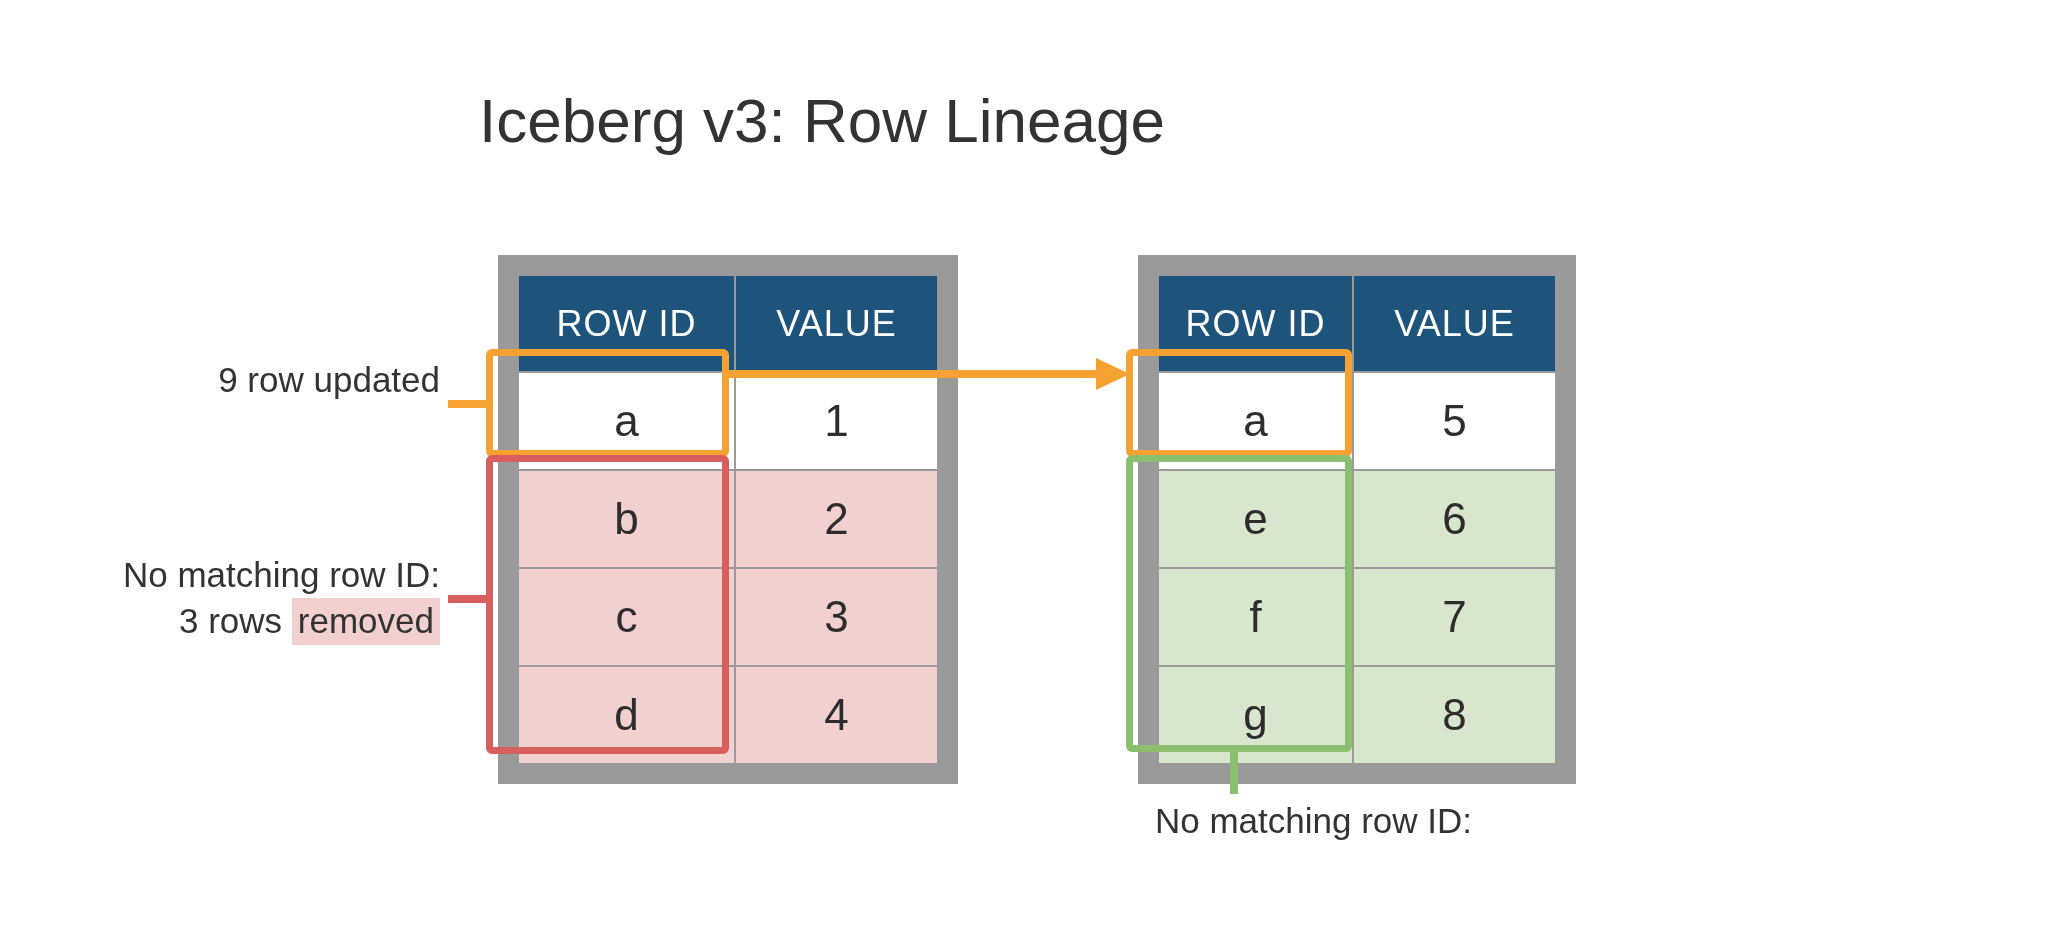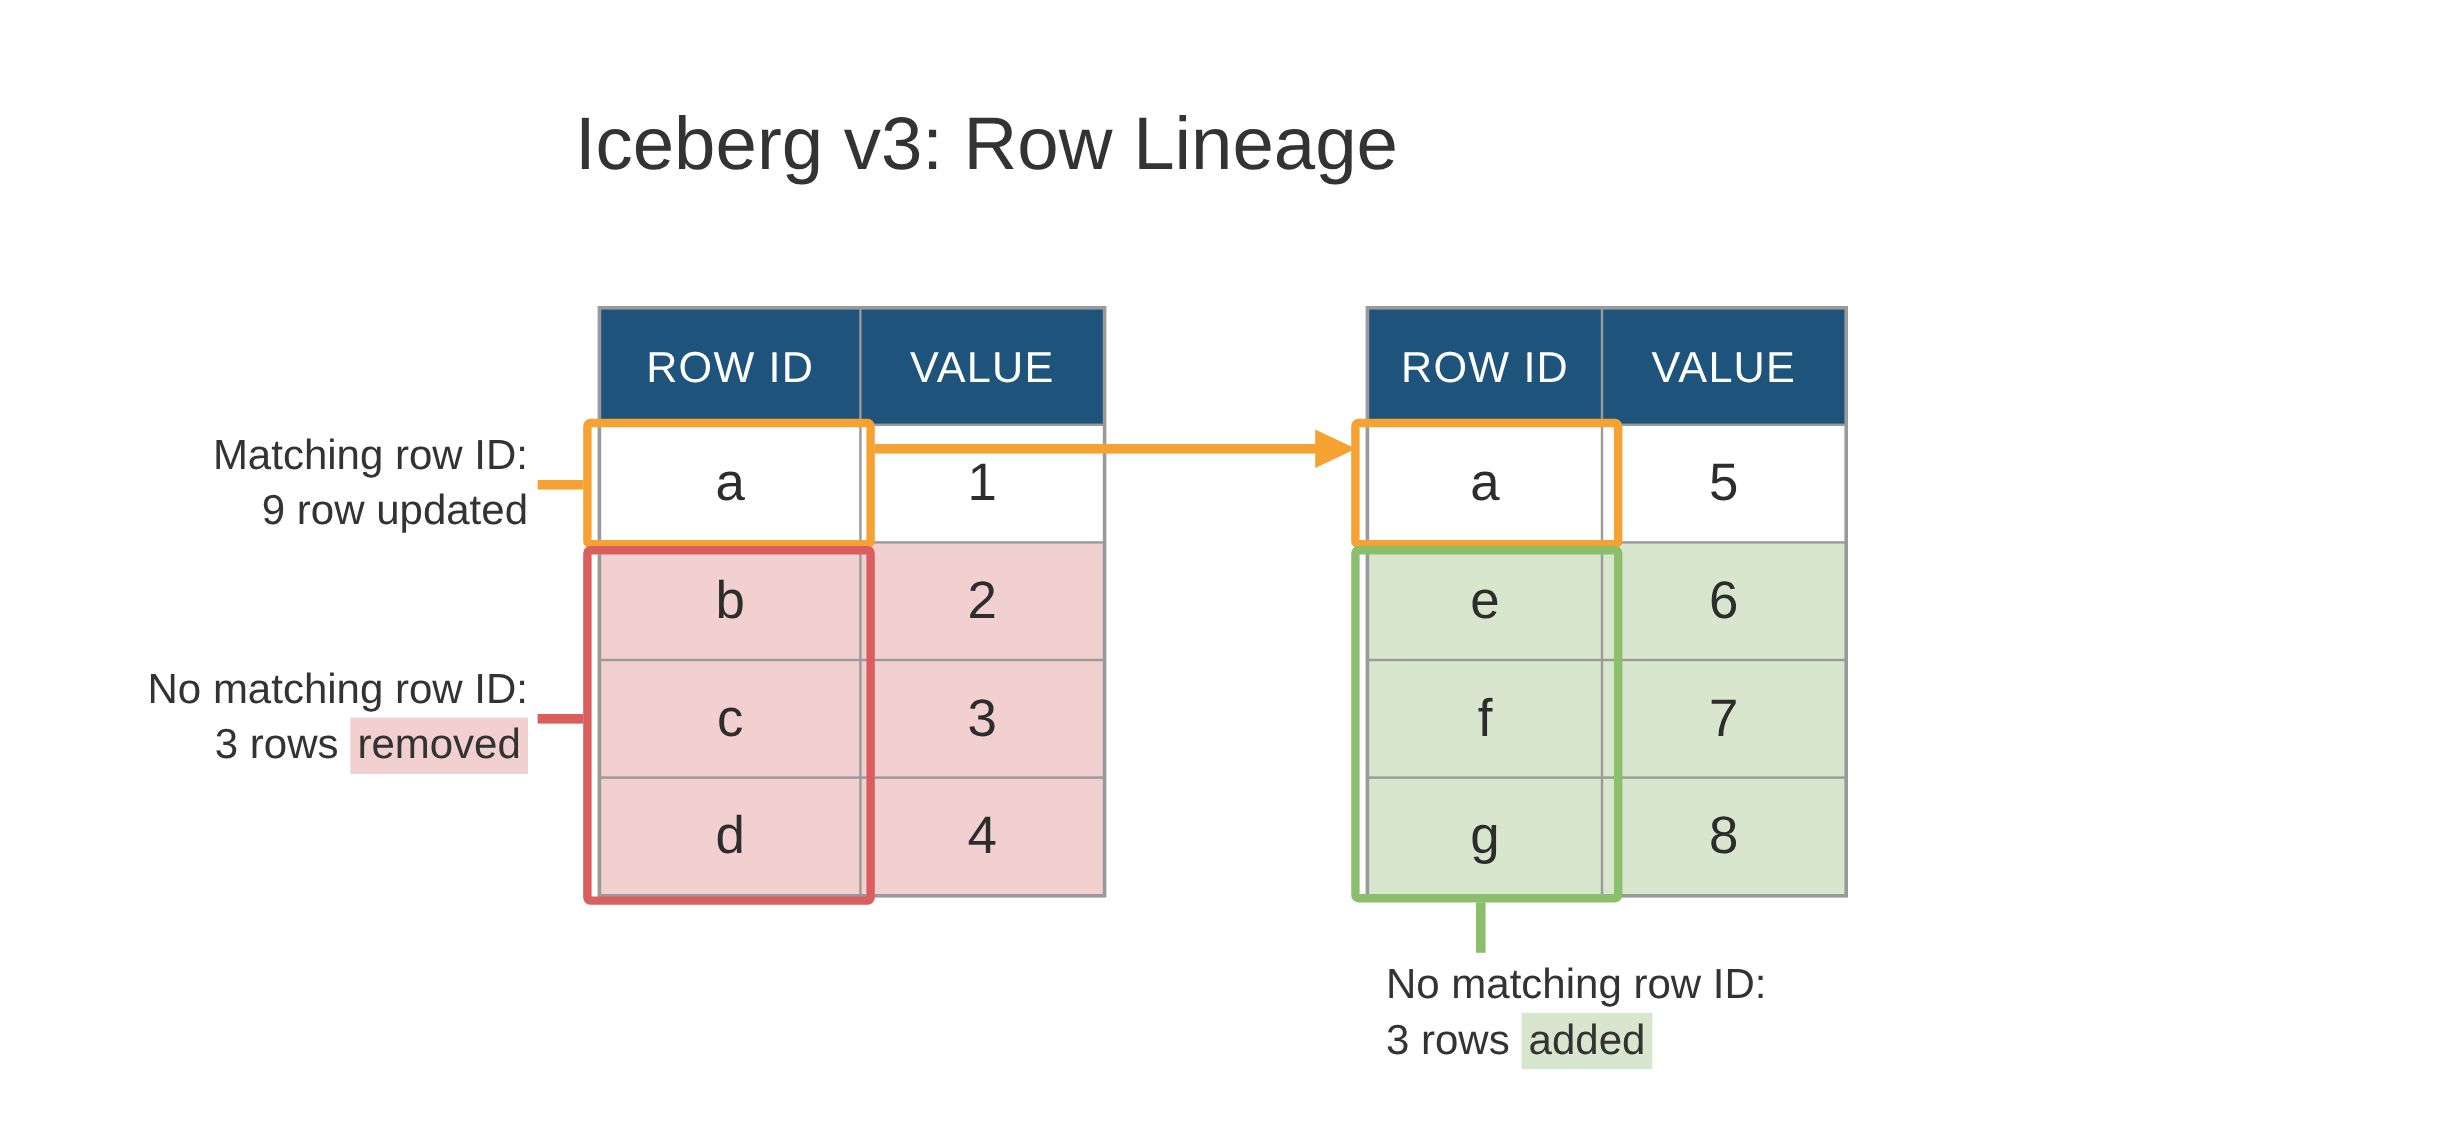--- a/index.html
+++ b/index.html
@@ -7,21 +7,21 @@
   .canvas {
     position:relative; width:1644px; height:945px; overflow:hidden;
     background:#ffffff; font-family:"Liberation Sans", sans-serif; color:#333333;
   }
   .title {
     position:absolute; left:0; right:0; top:86px; text-align:center;
     font-size:62px; line-height:70px; color:#333333;
   }
   
   .tbl {
-    position:absolute; top:255px; background:#9a9a9a; padding:3px;
+    position:absolute; top:255px; background:#9a9a9a; padding:21px;
     display:grid; gap:2px;
   }
   .tbl.left  { left:498px;  grid-template-columns:215px 201px; grid-template-rows:95px 96px 96px 96px 96px; }
   .tbl.right { left:1138px; grid-template-columns:193px 201px; grid-template-rows:95px 96px 96px 96px 96px; }
   .cell { display:flex; align-items:center; justify-content:center; background:#ffffff; }
   .cell.head { background:#1e547c; color:#ffffff; font-size:36px; letter-spacing:1px; }
   .cell.body { font-size:44px; color:#2d2d2d; }
   .cell.pink { background:#f2d0d0; }
   .cell.green { background:#d7e6cc; }
   
@@ -95,27 +95,25 @@
   <div class="obox box-r-orange"></div>
   <div class="obox box-r-green"></div>
 
   <div class="conn conn-updated"></div>
   <div class="conn conn-removed"></div>
   <div class="conn conn-added"></div>
   <div class="arrow-shaft"></div>
   <div class="arrow-head"></div>
 
   <div class="note note-updated">
-    <div>Matching row ID:</div>
     <div>9 row updated</div>
   </div>
 
   <div class="note note-removed">
     <div>No matching row ID:</div>
     <div><span>3 rows </span><span class="hl-pink">removed</span></div>
   </div>
 
   <div class="note note-added">
     <div>No matching row ID:</div>
-    <div><span>3 rows </span><span class="hl-green">added</span></div>
   </div>
 
 </div>
 
 </body></html>

